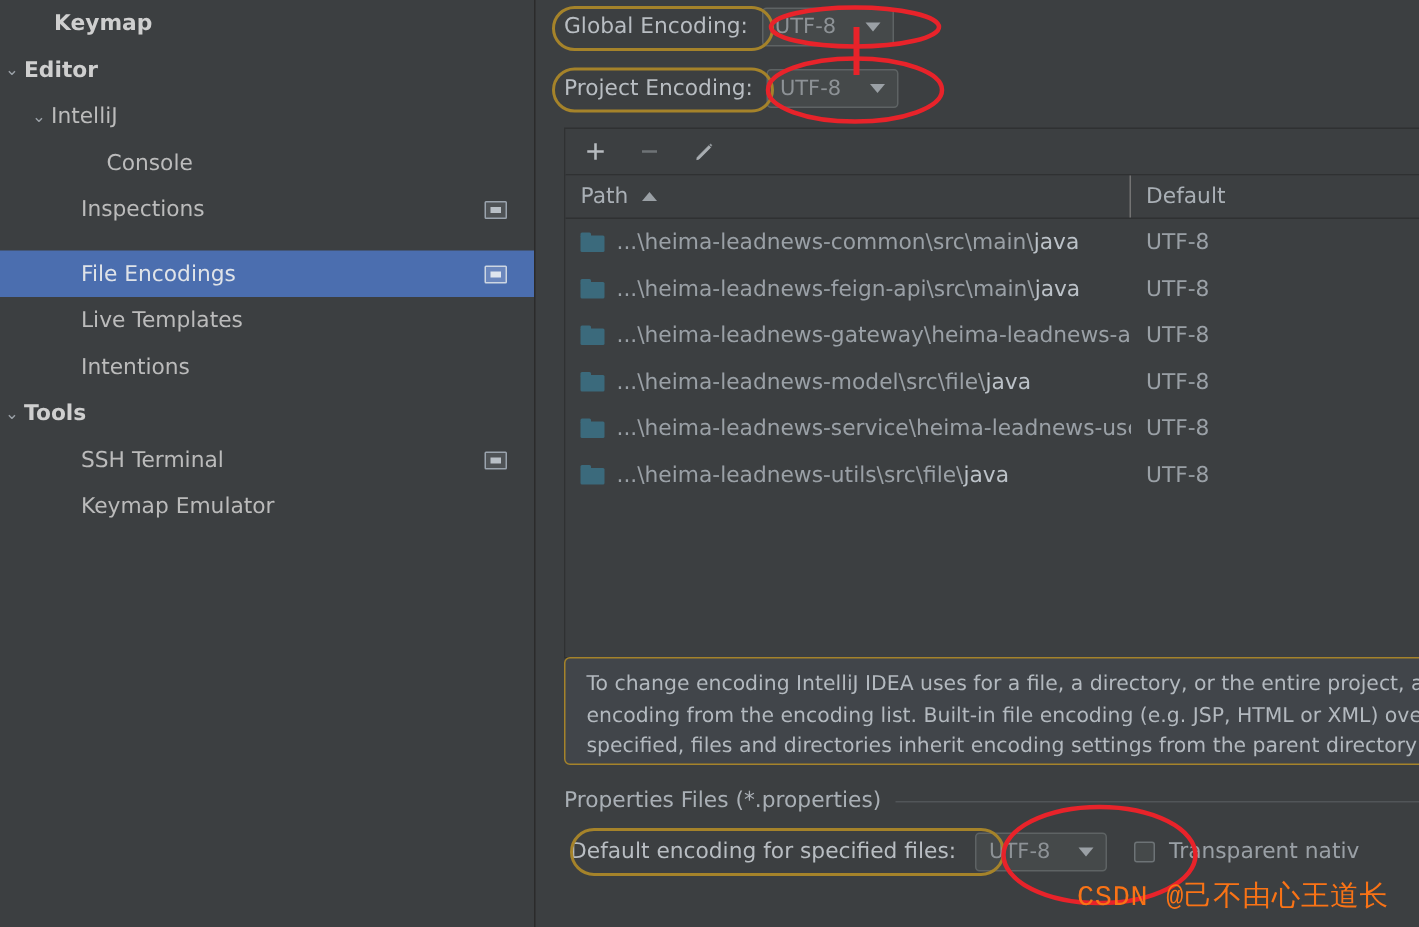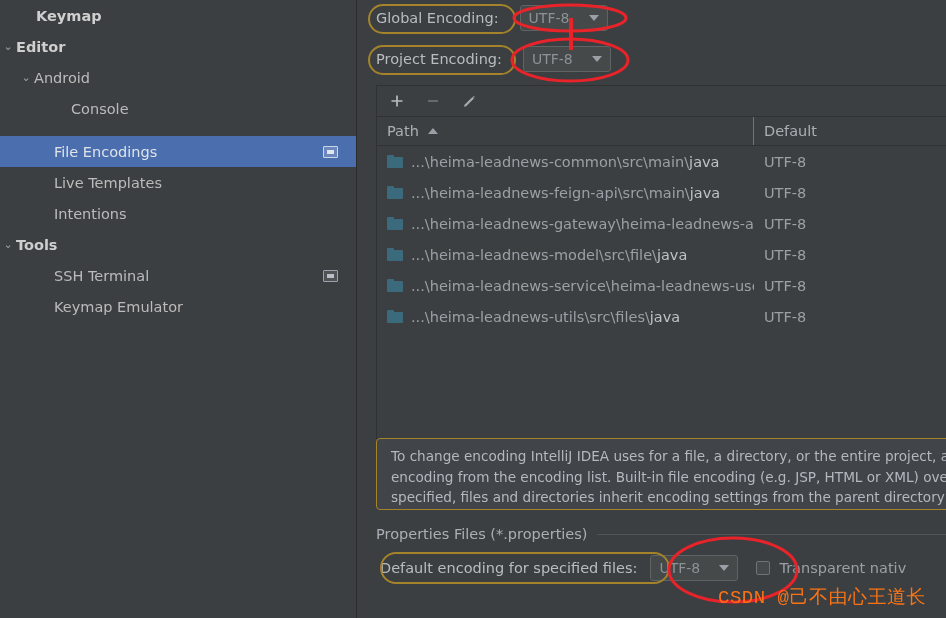--- a/index.html
+++ b/index.html
@@ -56,21 +56,20 @@
     position: absolute; left: 358px; top: 0;
     width: 588px; height: 618px;
     background: #3c3f41;
     overflow: hidden;
   }
 
   .enc-row {
     position: absolute;
     display: flex; align-items: center;
     height: 28px;
-    gap: 12px;
   }
   #global-row { left: 18px; top: 4px; }
   #project-row { left: 18px; top: 45px; }
   .enc-label {
     color: #b8bdc2;
     font-size: 14.5px;
     white-space: nowrap;
   }
   .combo {
     margin-left: 9px;
@@ -254,26 +253,34 @@
         <span class="lbl">Keymap</span>
       </div>
       <div class="tree-row bold">
         <span style="display: inline-block; flex: 0 0 0px;"></span>
         <span class="twisty">⌄</span>
         <span class="lbl">Editor</span>
       </div>
       <div class="tree-row">
         <span style="display: inline-block; flex: 0 0 18px;"></span>
         <span class="twisty">⌄</span>
-        <span class="lbl">Android</span>
+        <span class="lbl">IntelliJ</span>
       </div>
       <div class="tree-row">
         <span style="display: inline-block; flex: 0 0 55px;"></span>
         <span class="twisty"></span>
         <span class="lbl">Console</span>
+      </div>
+      <div class="tree-row">
+        <span style="display: inline-block; flex: 0 0 38px;"></span>
+        <span class="twisty"></span>
+        <span class="lbl">Inspections</span>
+        <span class="right-icon">
+          <i></i>
+        </span>
       </div>
       <div class="tree-row selected">
         <span style="display: inline-block; flex: 0 0 38px;"></span>
         <span class="twisty"></span>
         <span class="lbl">File Encodings</span>
         <span class="right-icon">
           <i></i>
         </span>
       </div>
       <div class="tree-row">
@@ -390,21 +397,21 @@
           <div class="trow">
             <div class="cell-path">
               <span class="folder-ic"></span>
               <span class="ptext"><span>...\heima-leadnews-service\heima-leadnews-use</span></span>
             </div>
             <div class="cell-enc">UTF-8</div>
           </div>
           <div class="trow">
             <div class="cell-path">
               <span class="folder-ic"></span>
-              <span class="ptext"><span>...\heima-leadnews-utils\src\files\</span><span class="hl">java</span></span>
+              <span class="ptext"><span>...\heima-leadnews-utils\src\file\</span><span class="hl">java</span></span>
             </div>
             <div class="cell-enc">UTF-8</div>
           </div>
         </div>
     </div>
 
     <div id="infobox">
         <div>To change encoding IntelliJ IDEA uses for a file, a directory, or the entire project, add its p</div>
         <div>encoding from the encoding list. Built-in file encoding (e.g. JSP, HTML or XML) overrides</div>
         <div>specified, files and directories inherit encoding settings from the parent directory or from</div>

